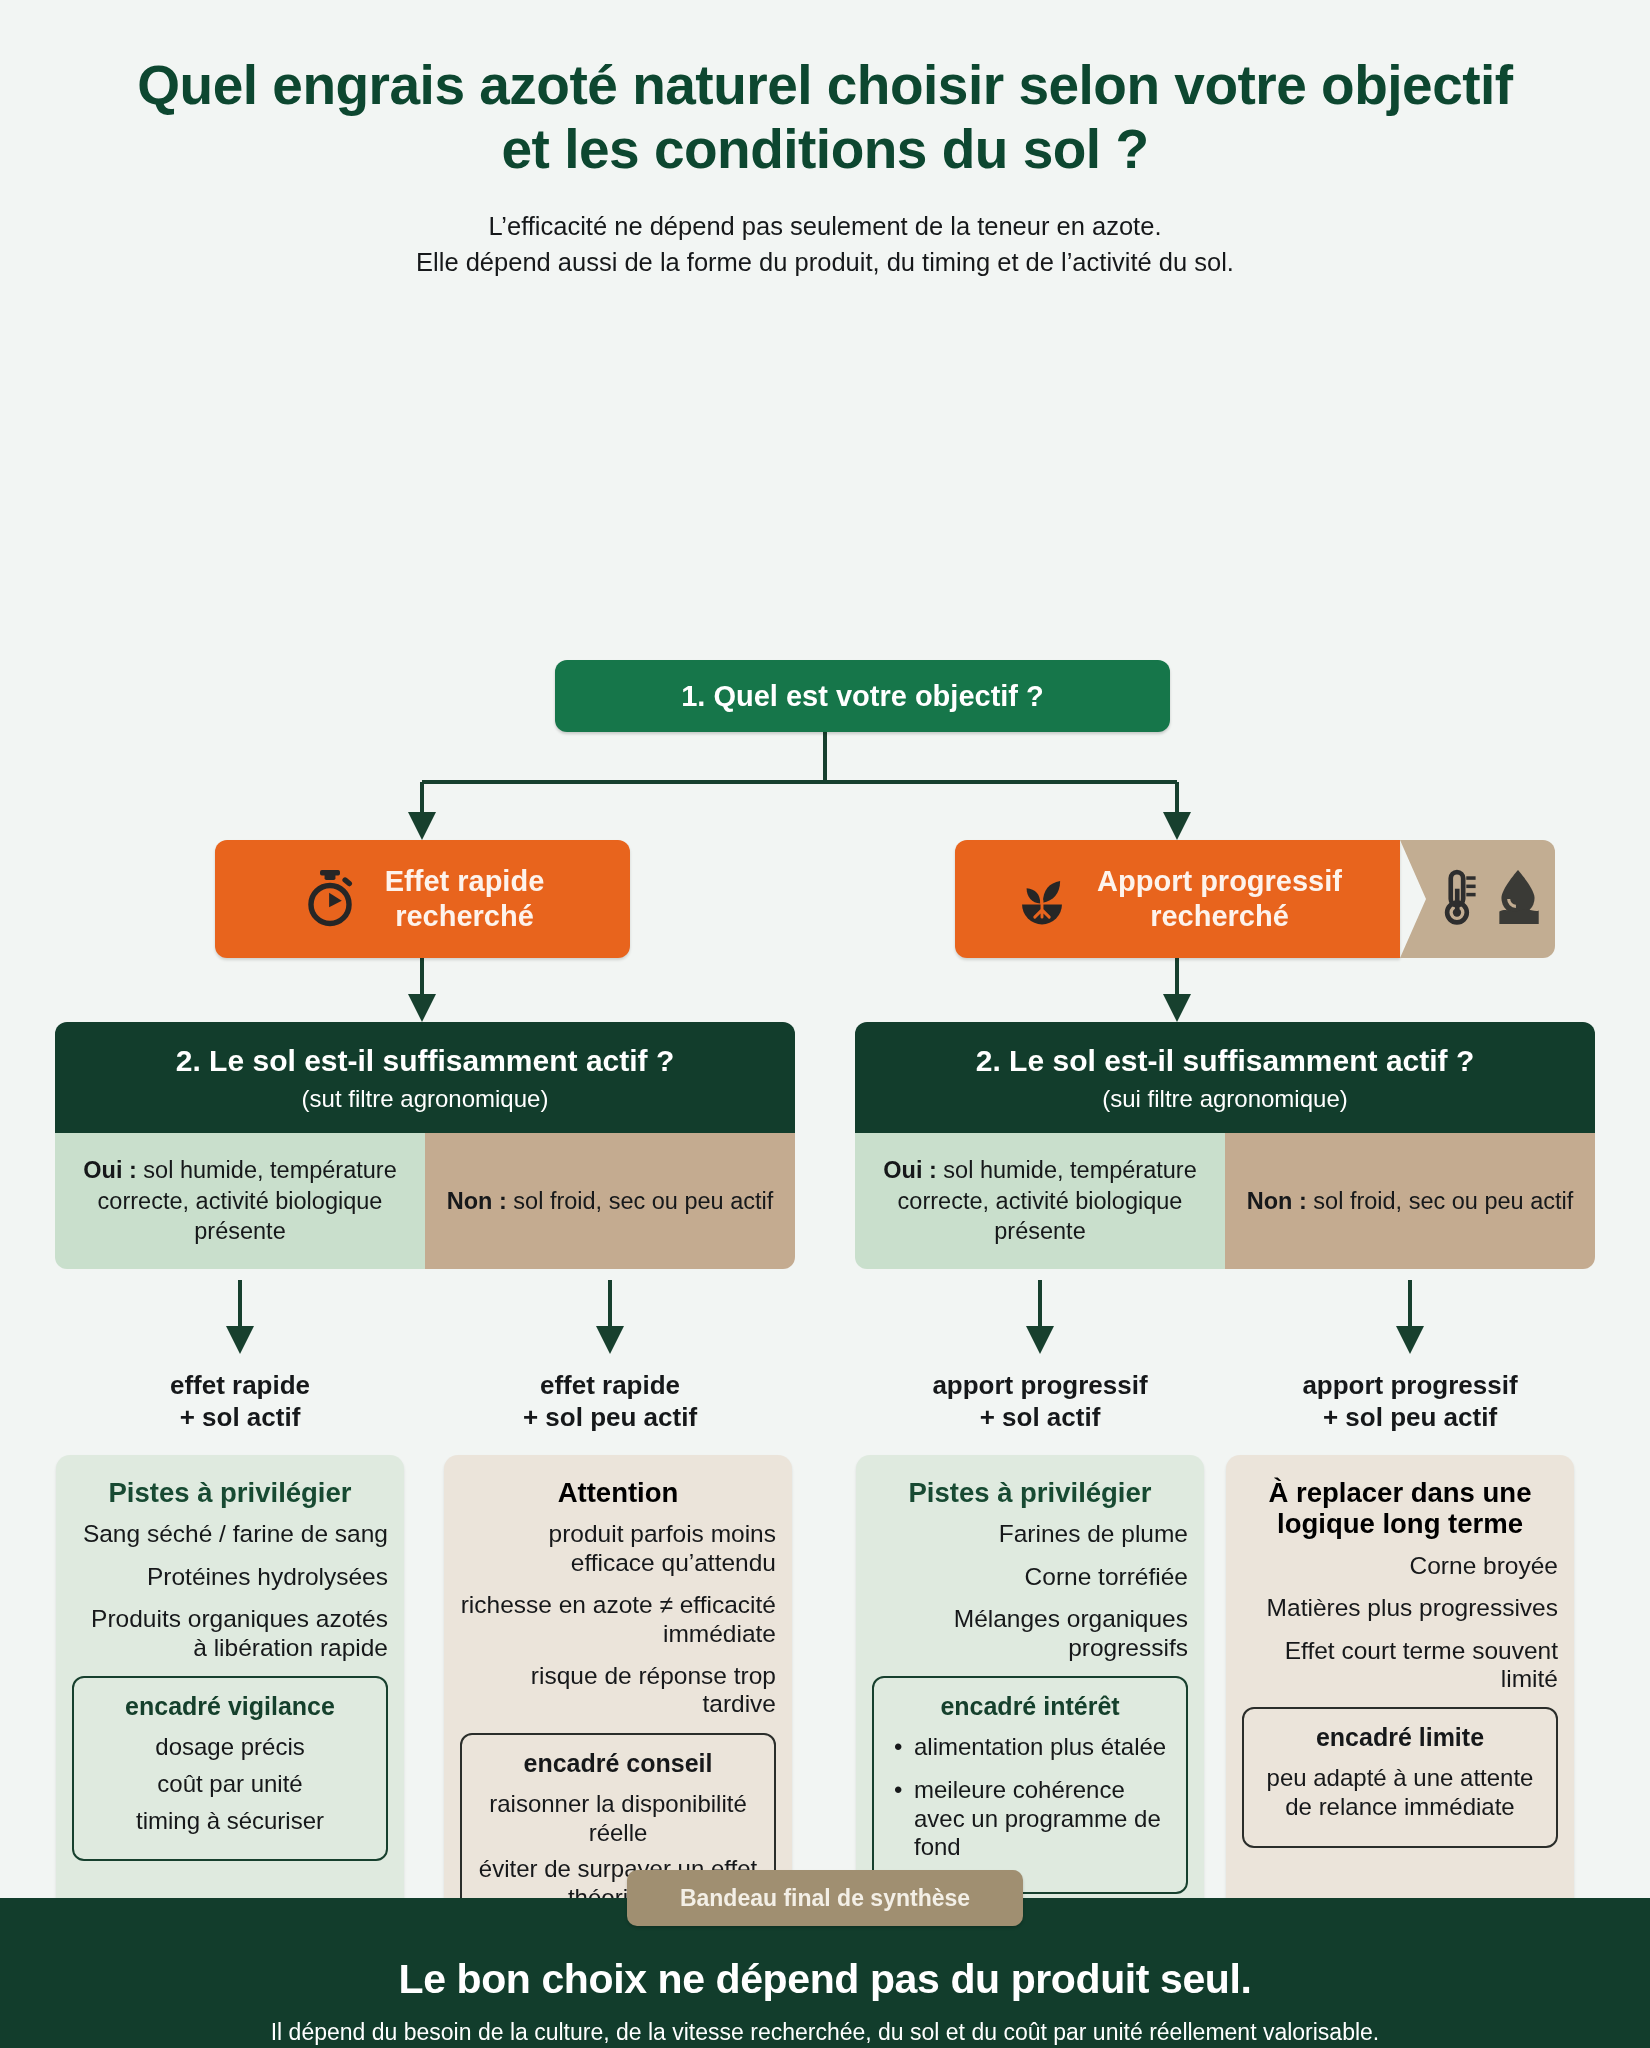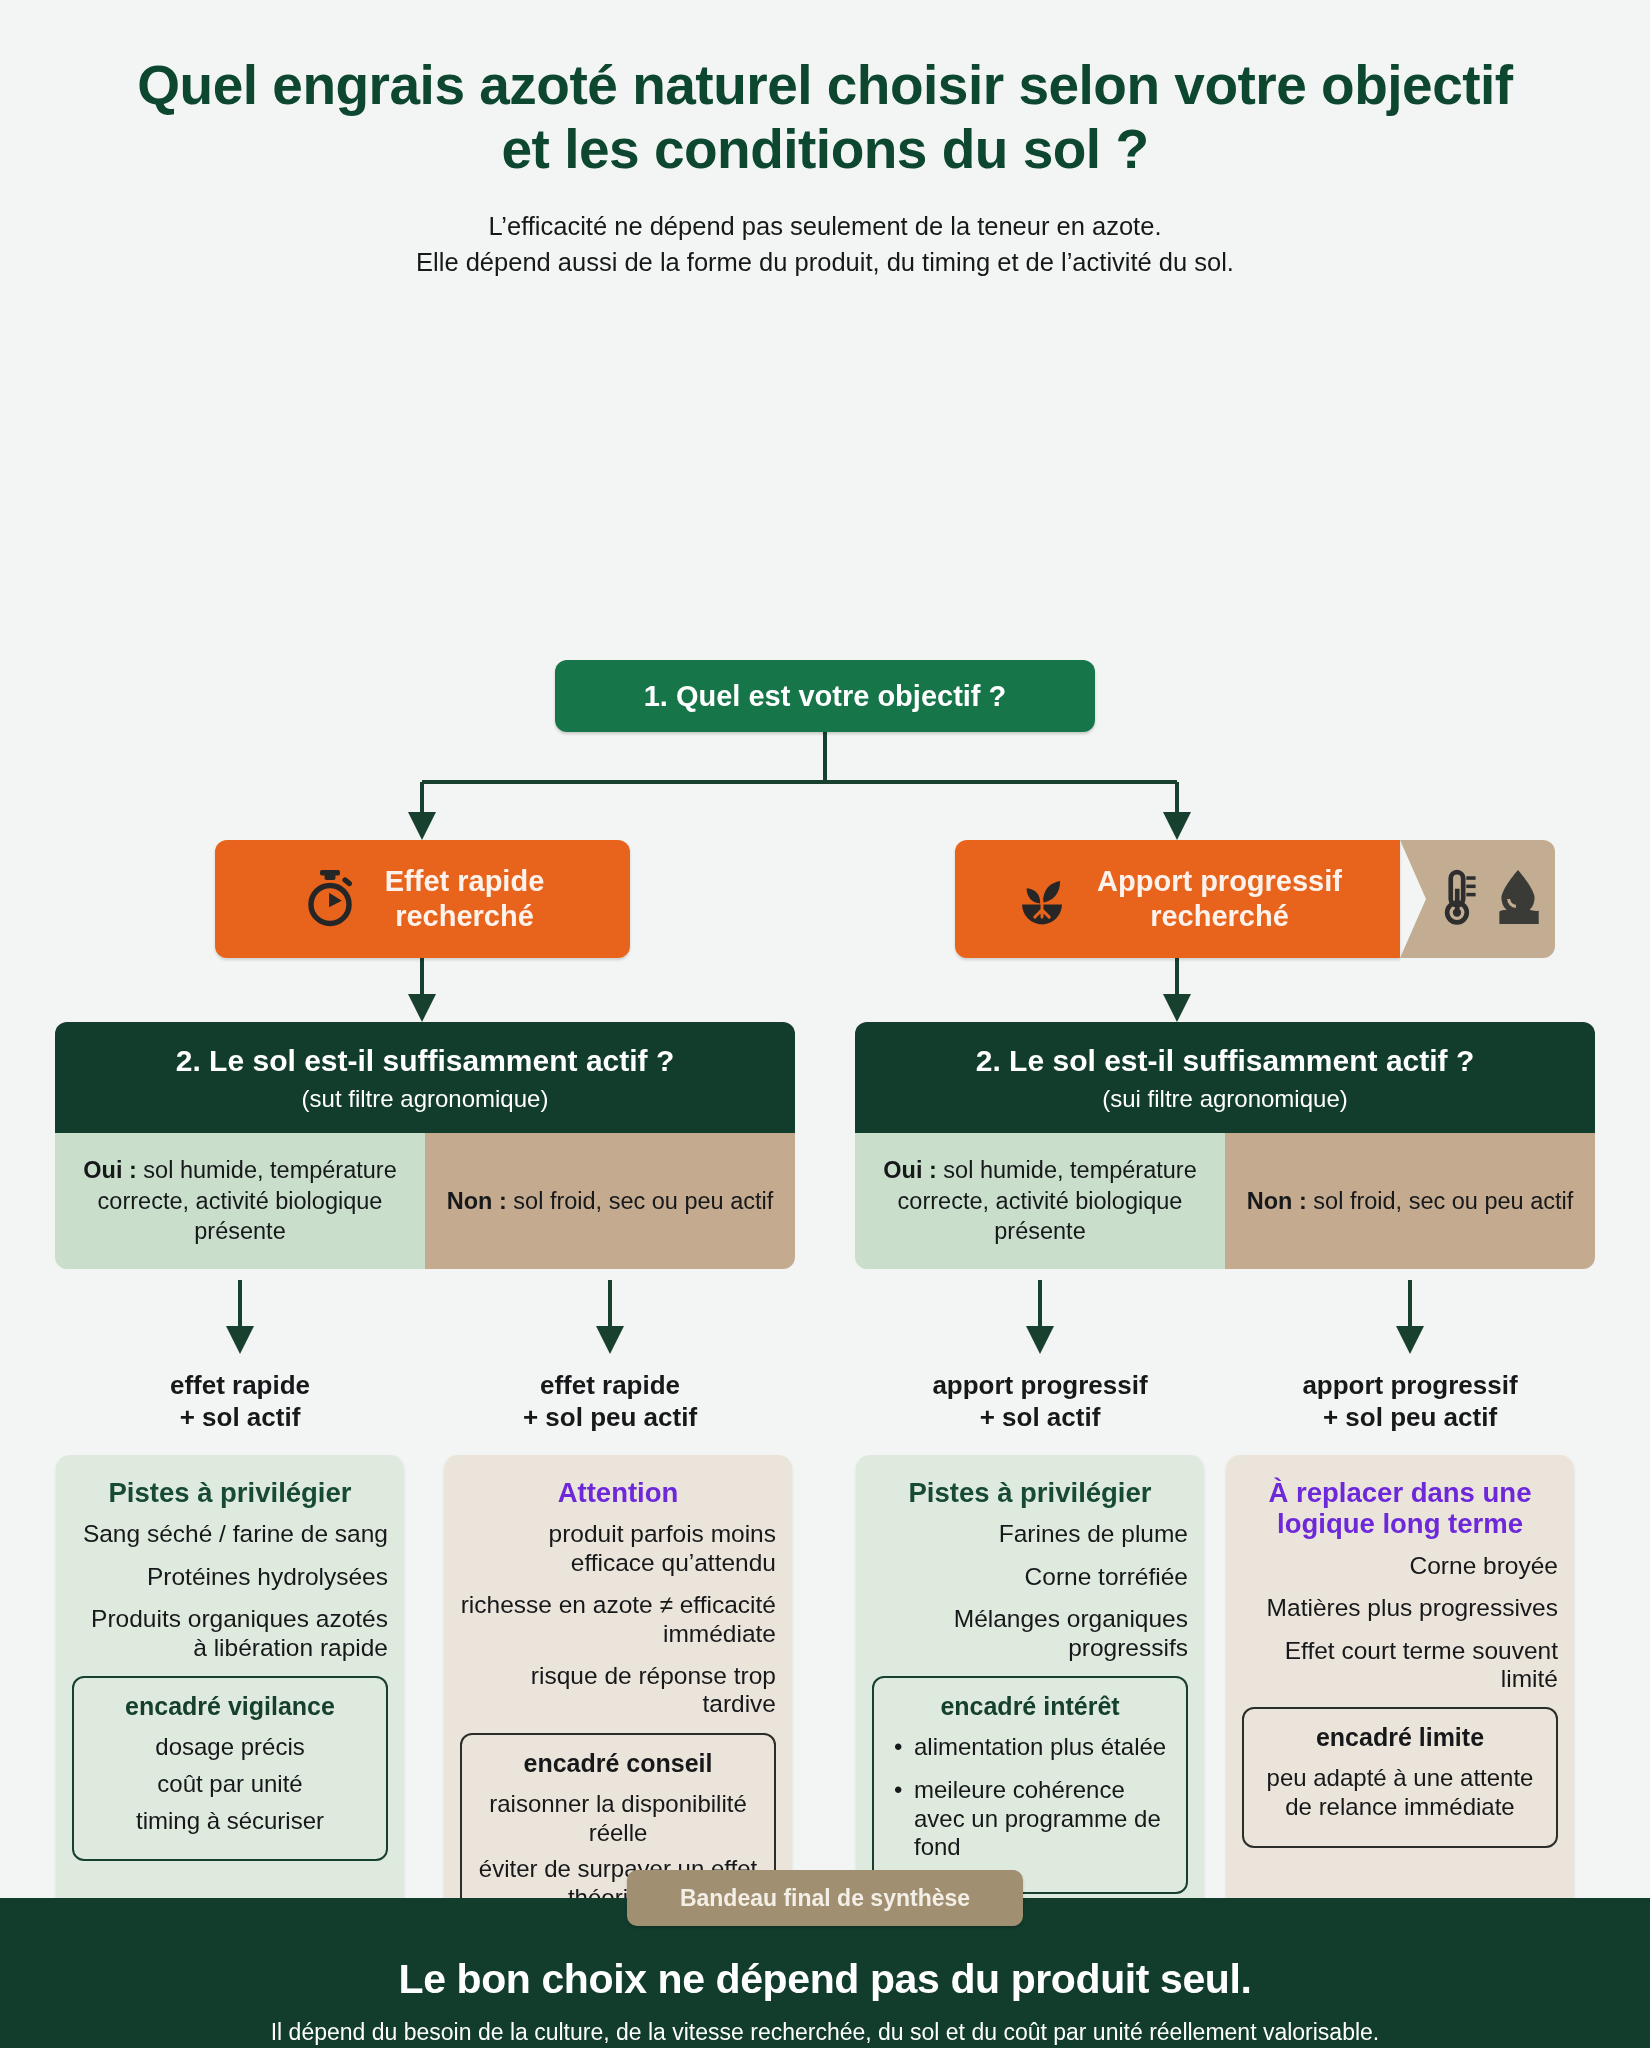--- a/index.html
+++ b/index.html
@@ -38,21 +38,21 @@
     position: absolute;
     display: flex;
     align-items: center;
     justify-content: center;
     text-align: center;
   }
 
   
   .root-box {
     left: 555px; top: 380px;
-    width: 540px; height: 72px;
+    width: 615px; height: 72px;
     background: #16764a;
     border-radius: 12px;
     color: #ffffff;
     font-size: 29px;
     font-weight: bold;
     box-shadow: 0 2px 3px rgba(0,0,0,.18);
   }
 
   
   .orange-box {
@@ -135,21 +135,21 @@
   .card.green { background: #dfeadf; }
   .card.tan   { background: #ebe4da; }
   .card h3 {
     font-size: 27.5px;
     font-weight: bold;
     text-align: center;
     line-height: 1.14;
     margin-bottom: 12px;
   }
   .card.green h3 { color: #174a32; }
-  .card.tan   h3 { color: #6d28d9; }
+  .card.tan   h3 { color: #000000; }
   .card ul { list-style: none; }
   .card ul li {
     font-size: 24.5px;
     color: #16181a;
     text-align: right;
     line-height: 1.16;
     margin-bottom: 14px;
   }
   .subbox {
     margin-top: 6px;

